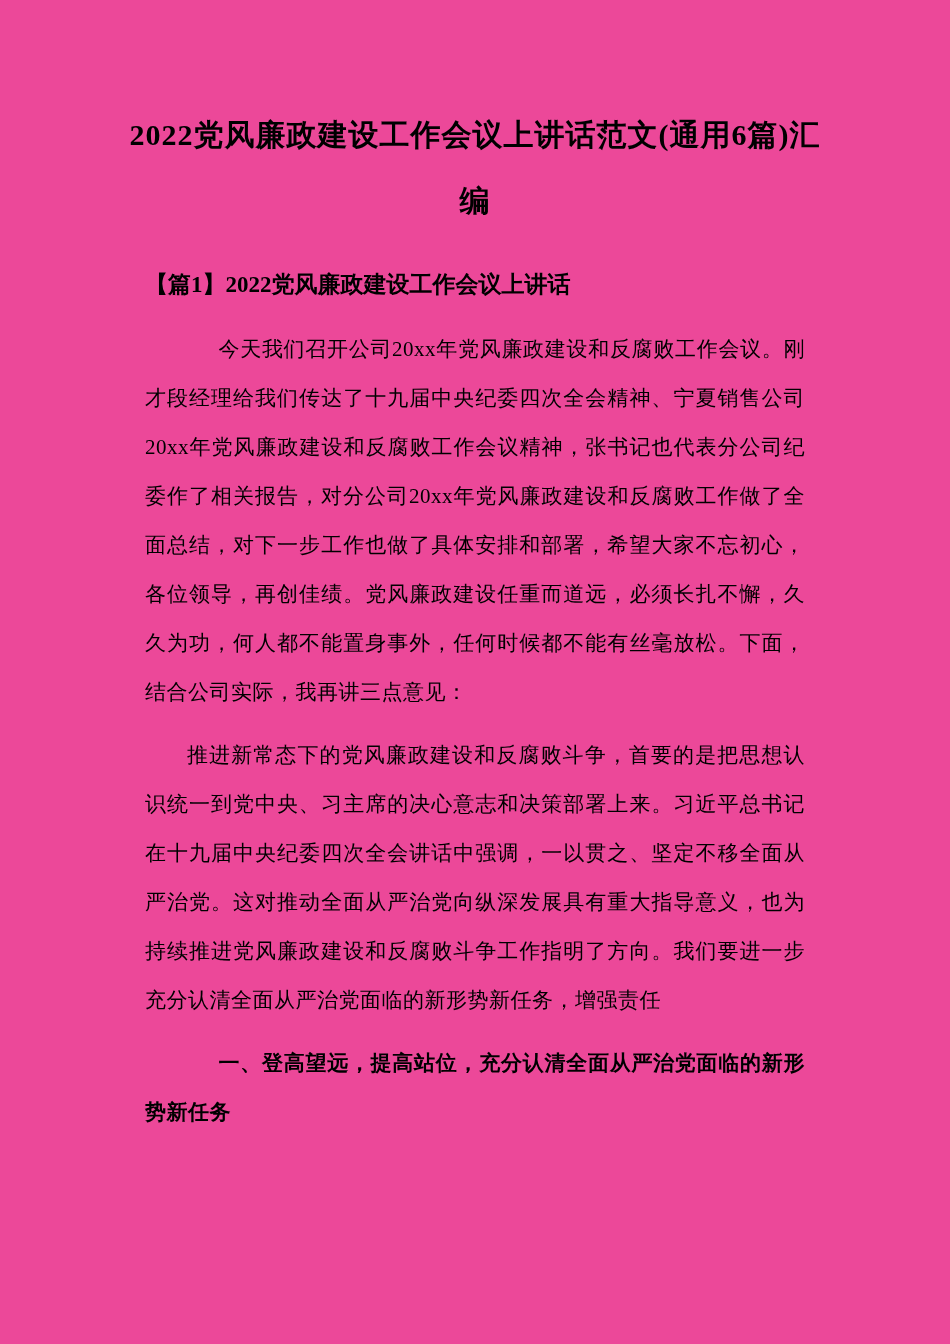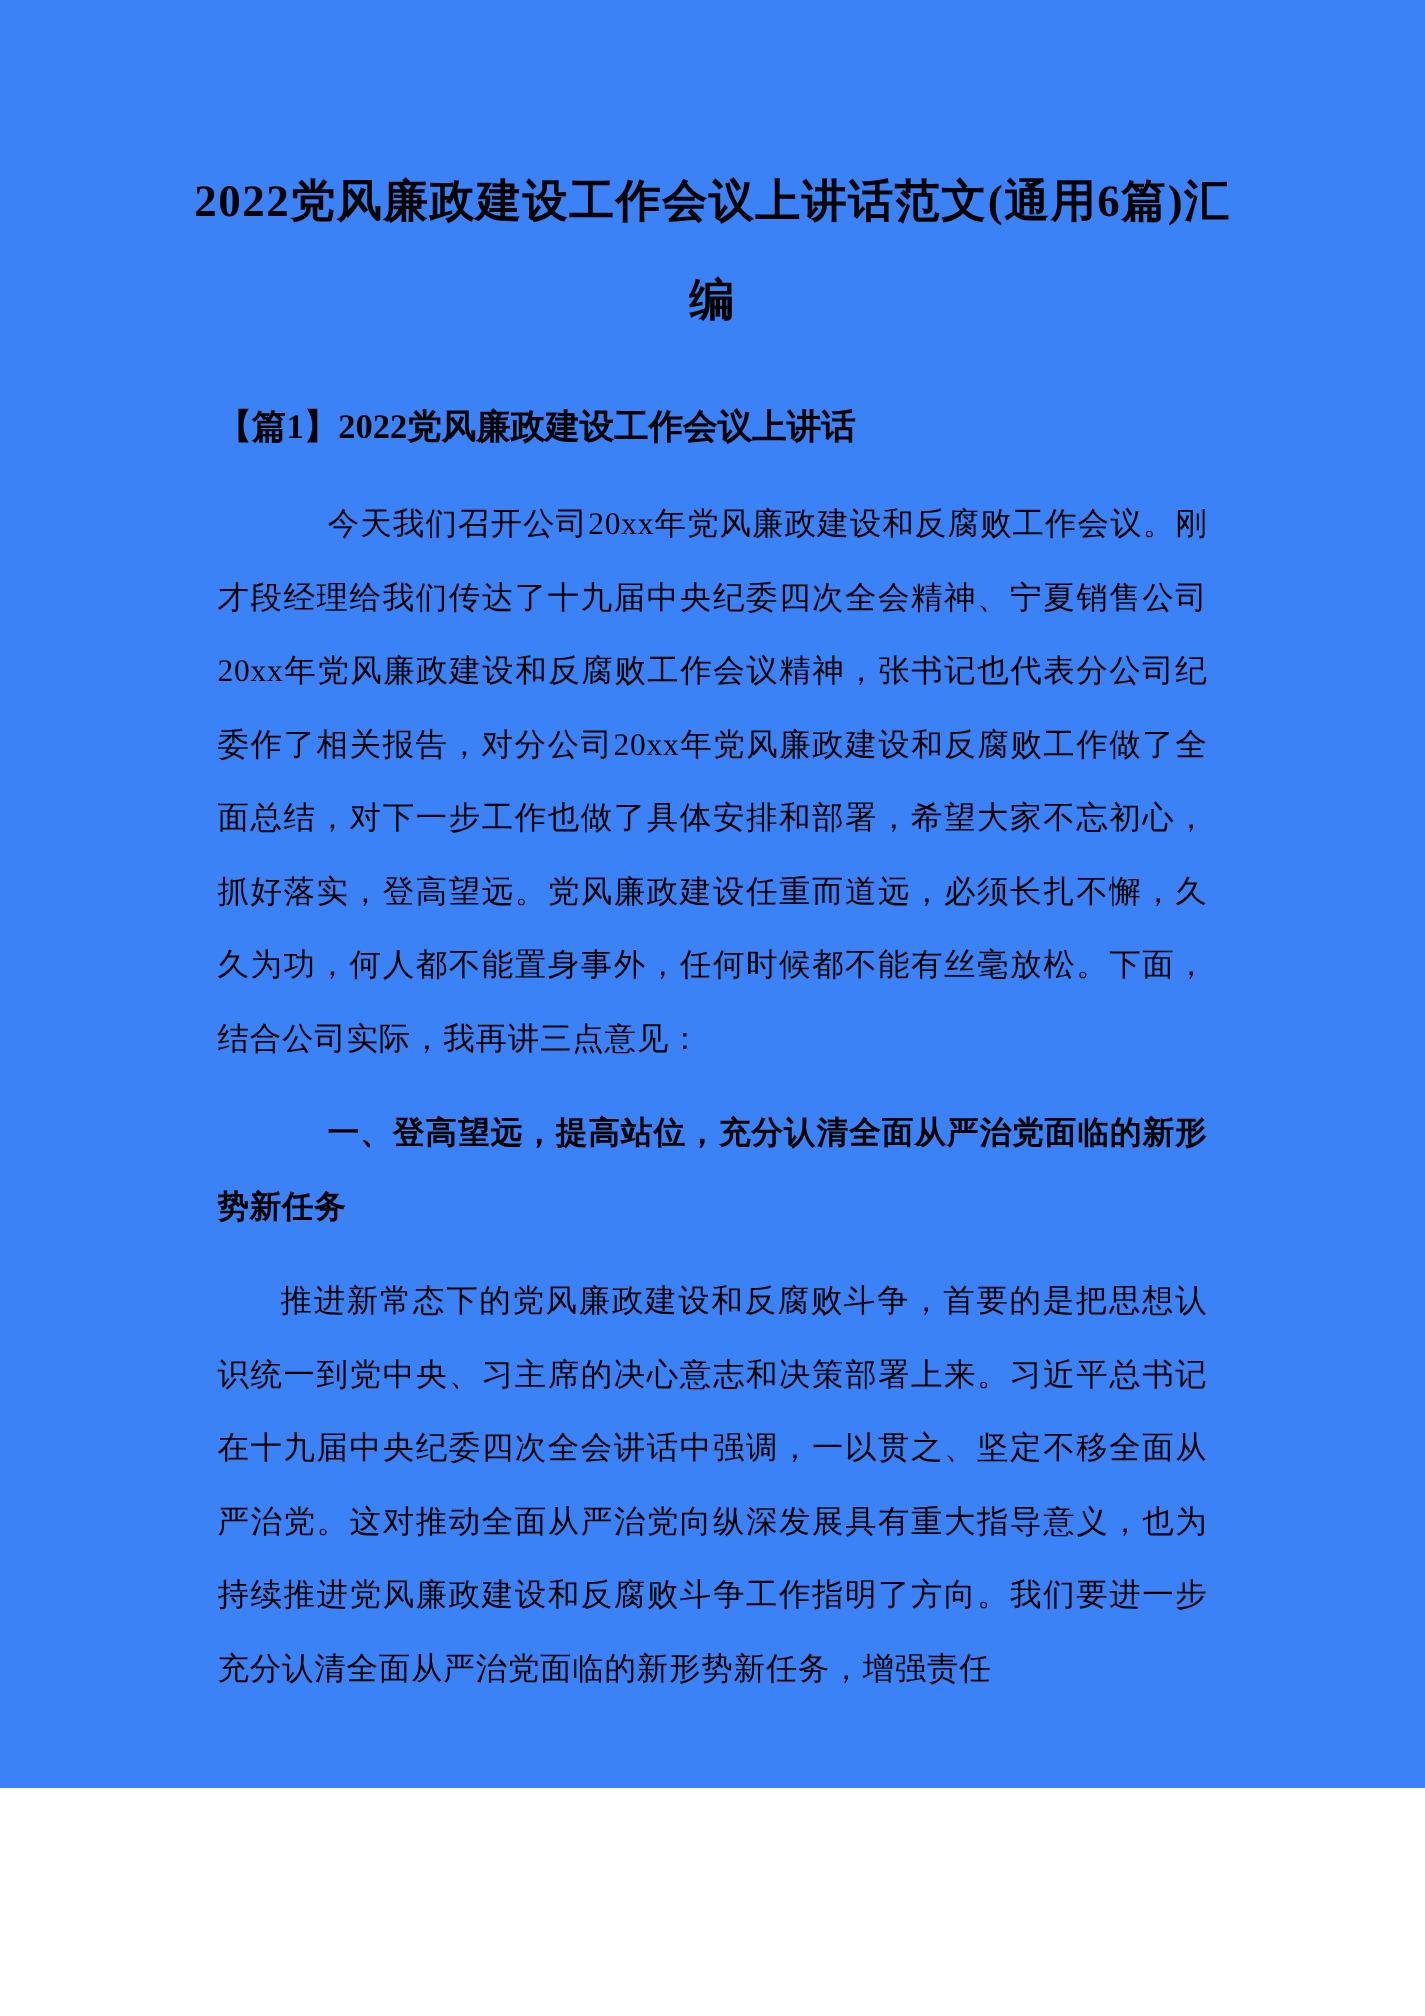--- a/index.html
+++ b/index.html
@@ -3,24 +3,24 @@
 <meta charset="utf-8">
 <style>
   html, body {
     margin: 0;
     padding: 0;
     background: #ffffff;
   }
   .page {
     position: relative;
     width: 950px;
-    height: 1192px;
+    height: 1344px;
     box-sizing: border-box;
     padding: 102px 145px 0 145px;
-    background: #3b82f6;
+    background: #ec4899;
     color: #000000;
     font-family: "Liberation Serif", "DejaVu Serif", serif;
     overflow: hidden;
   }
   .doc-title {
     font-size: 30px;
     font-weight: bold;
     text-align: center;
     line-height: 66px;
     margin: 0 -18px 26px -18px;
@@ -46,19 +46,19 @@
 </head>
 <body>
 
 <div class="page">
 
   <h1 class="doc-title">2022党风廉政建设工作会议上讲话范文(通用6篇)汇编</h1>
 
   <h2 class="section-heading">【篇1】2022党风廉政建设工作会议上讲话</h2>
 
 
-  <p class="para indent-35">今天我们召开公司20xx年党风廉政建设和反腐败工作会议。刚才段经理给我们传达了十九届中央纪委四次全会精神、宁夏销售公司20xx年党风廉政建设和反腐败工作会议精神，张书记也代表分公司纪委作了相关报告，对分公司20xx年党风廉政建设和反腐败工作做了全面总结，对下一步工作也做了具体安排和部署，希望大家不忘初心，抓好落实，登高望远。党风廉政建设任重而道远，必须长扎不懈，久久为功，何人都不能置身事外，任何时候都不能有丝毫放松。下面，结合公司实际，我再讲三点意见：</p>
+  <p class="para indent-35">今天我们召开公司20xx年党风廉政建设和反腐败工作会议。刚才段经理给我们传达了十九届中央纪委四次全会精神、宁夏销售公司20xx年党风廉政建设和反腐败工作会议精神，张书记也代表分公司纪委作了相关报告，对分公司20xx年党风廉政建设和反腐败工作做了全面总结，对下一步工作也做了具体安排和部署，希望大家不忘初心，各位领导，再创佳绩。党风廉政建设任重而道远，必须长扎不懈，久久为功，何人都不能置身事外，任何时候都不能有丝毫放松。下面，结合公司实际，我再讲三点意见：</p>
+
+  <p class="para indent-2">推进新常态下的党风廉政建设和反腐败斗争，首要的是把思想认识统一到党中央、习主席的决心意志和决策部署上来。习近平总书记在十九届中央纪委四次全会讲话中强调，一以贯之、坚定不移全面从严治党。这对推动全面从严治党向纵深发展具有重大指导意义，也为持续推进党风廉政建设和反腐败斗争工作指明了方向。我们要进一步充分认清全面从严治党面临的新形势新任务，增强责任</p>
 
   <p class="para bold indent-35">一、登高望远，提高站位，充分认清全面从严治党面临的新形势新任务</p>
-
-  <p class="para indent-2">推进新常态下的党风廉政建设和反腐败斗争，首要的是把思想认识统一到党中央、习主席的决心意志和决策部署上来。习近平总书记在十九届中央纪委四次全会讲话中强调，一以贯之、坚定不移全面从严治党。这对推动全面从严治党向纵深发展具有重大指导意义，也为持续推进党风廉政建设和反腐败斗争工作指明了方向。我们要进一步充分认清全面从严治党面临的新形势新任务，增强责任</p>
 
 </div>
 
 </body></html>

